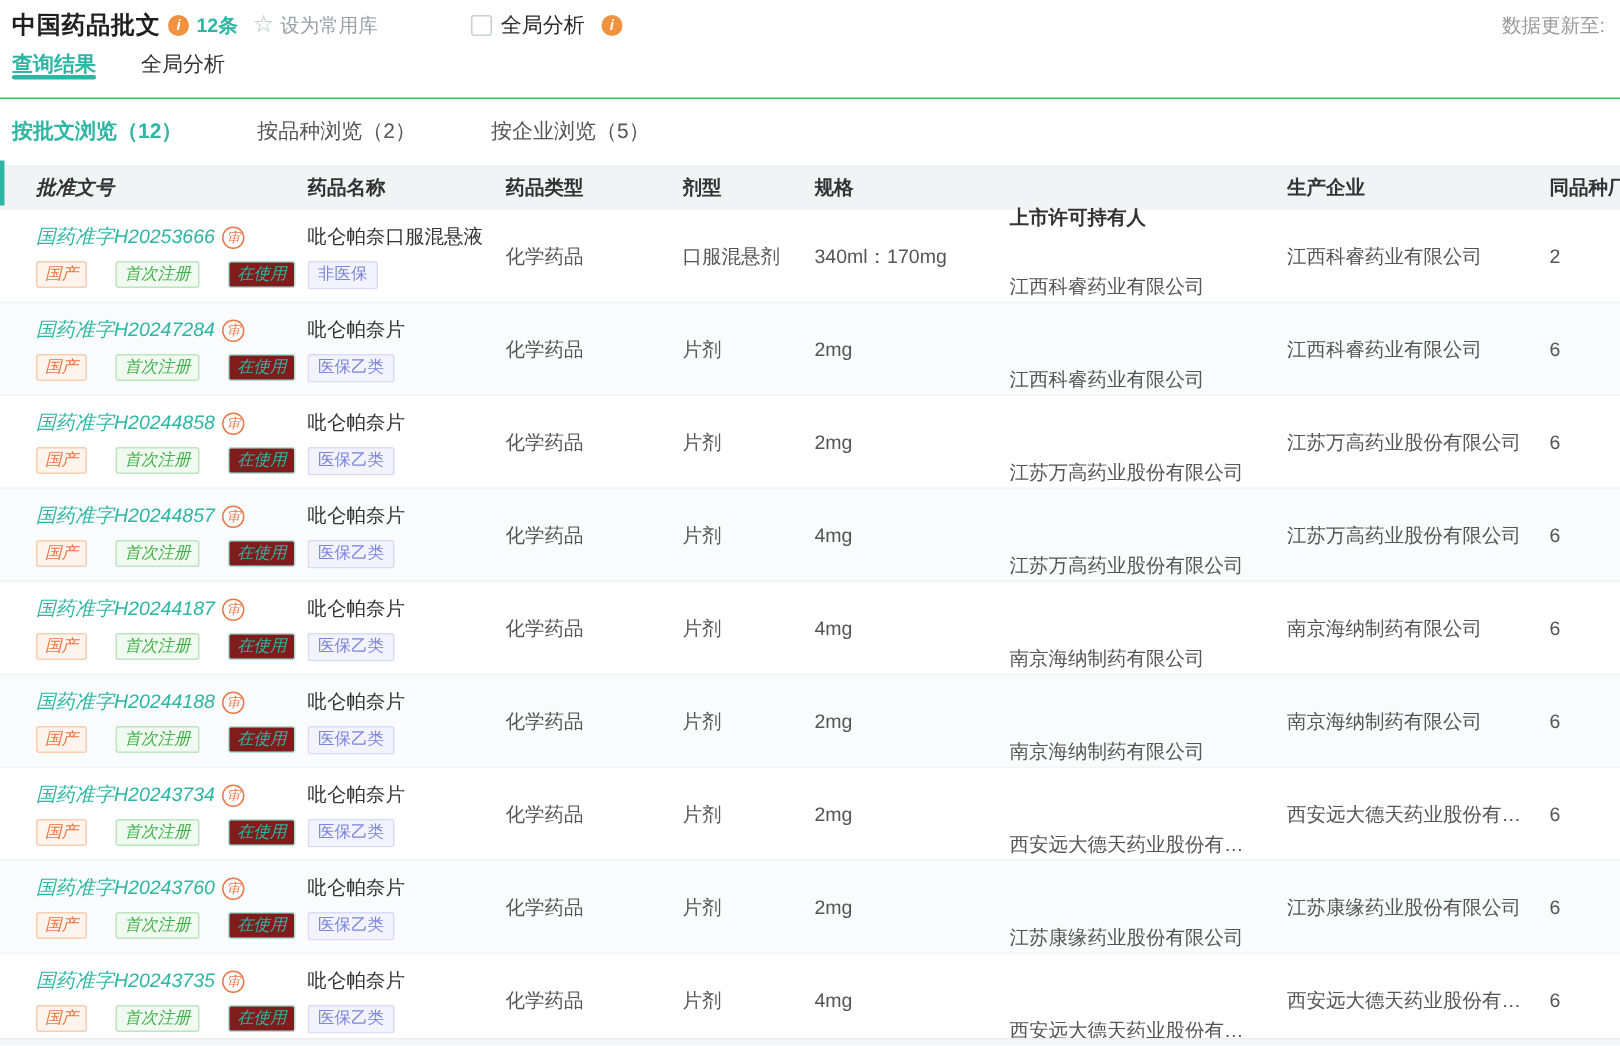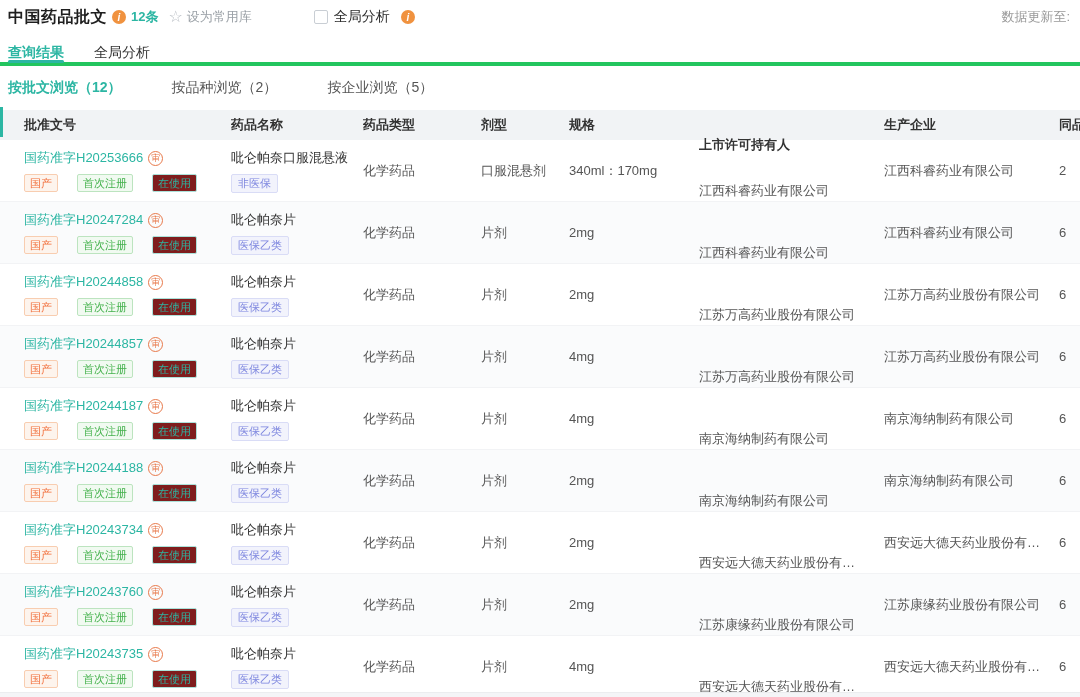--- a/index.html
+++ b/index.html
@@ -14,38 +14,38 @@
     font-size:10px; font-weight:bold; font-style:italic; display:inline-flex;
     align-items:center; justify-content:center; margin:0 5px; flex:none; }
   .result-count { color:#2cb6a3; font-weight:bold; font-size:13px; margin-right:10px; }
   .star-action { display:flex; align-items:center; gap:4px; color:#9aa0a6; font-size:13px; margin-right:62px; cursor:pointer; }
   .star-icon { font-size:16px; color:#b9bec4; line-height:1; }
   .history-filter { display:flex; align-items:center; gap:6px; font-size:14px; color:#2b2b2b; }
   .checkbox { width:14px; height:14px; border:1px solid #c9ced4; border-radius:2px; background:#fff; flex:none; }
   .updated { margin-left:auto; color:#999; font-size:13px; white-space:nowrap; overflow:hidden; padding-right:2px; }
 
   
-  .tabs { display:flex; gap:30px; padding:0 8px; height:32px; align-items:flex-end;
-    border-bottom:4px solid #22c55e; }
+  .tabs { display:flex; gap:30px; padding:0 8px; height:32px; align-items:flex-start;
+    border-bottom:1px solid #22c55e; }
   .tab { font-size:14px; color:#333; display:flex; align-items:center; position:relative; cursor:pointer; }
   .tab.active { color:#2cb6a3; font-weight:bold; }
   .tab.active::after { content:""; position:absolute; left:0; right:0; bottom:-1px; height:3px;
     background:#2cb6a3; border-radius:2px; }
 
   
   .subtabs { display:flex; gap:50px; padding:13px 8px 13px; }
   .subtab { font-size:14px; color:#555; cursor:pointer; }
   .subtab.active { color:#2cb6a3; font-weight:bold; }
 
   
   .left-strip { position:absolute; left:0; top:107px; width:3px; height:30px; background:#2cb6a3; }
   .thead { display:flex; align-items:center; height:30px; background:#f1f3f5;
     font-size:13px; font-weight:bold; color:#333; }
   .th, .td { flex:none; overflow:hidden; white-space:nowrap; }
-  .c1 { width:231px; padding-left:24px; }
+  .c1 { width:205px; padding-left:24px;font-style:italic; }
   .c2 { width:132px; }
   .c3 { width:90px; }
   .c4 { width:88px;margin-left:28px; }
   .c5 { width:130px; }
   .c6 { width:185px;margin-top:40px; }
   .c7 { width:175px; }
   .c8 { width:75px; }
 
   .tr { display:flex; align-items:center; height:62px; font-size:13px; color:#555;
     border-bottom:1px solid #f2f3f5; }

